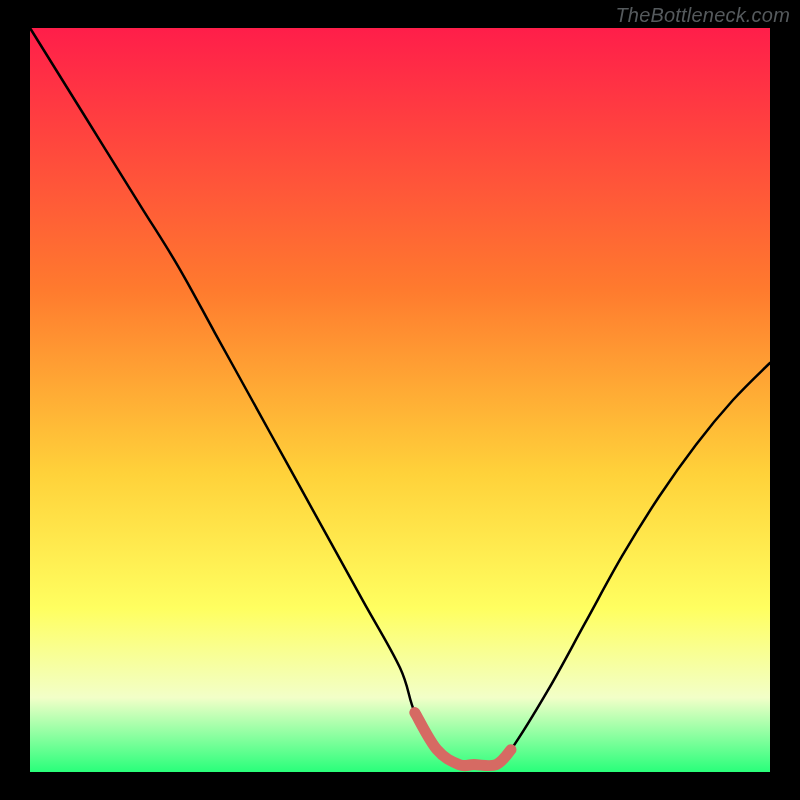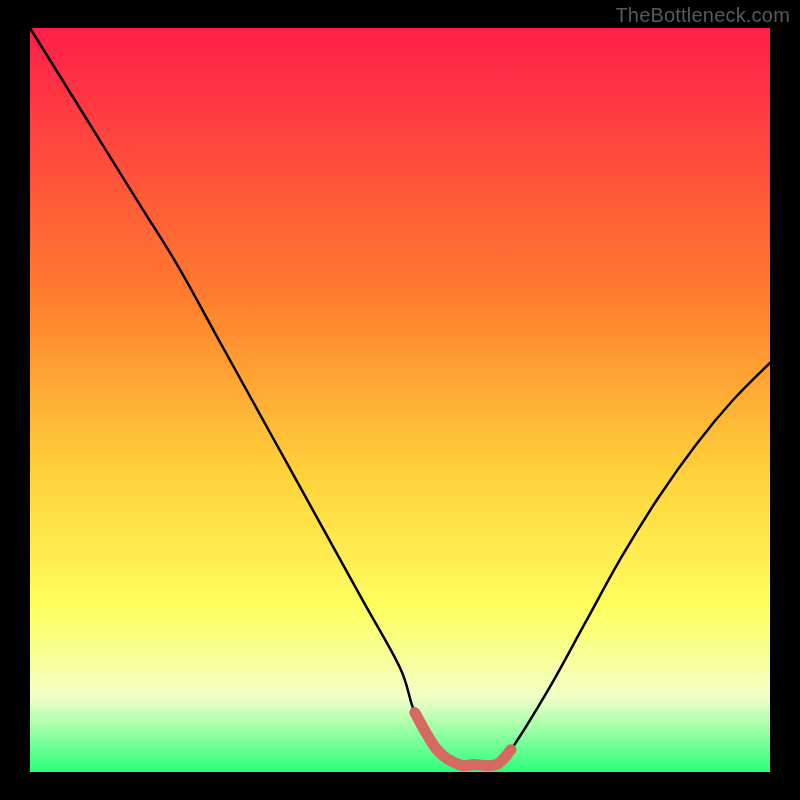--- a/index.html
+++ b/index.html
@@ -9,20 +9,21 @@
     height: 800px;
     background: #000;
     overflow: hidden;
     font-family: Arial, Helvetica, sans-serif;
   }
   .stage {
     position: relative;
     width: 800px;
     height: 800px;
     background: #000;
+    font-style: italic;
   }
   .watermark {
     position: absolute;
     top: 4px;
     right: 10px;
     font-size: 20px;
     font-weight: 500;
     color: #555a5d;
     letter-spacing: 0.2px;
     z-index: 10;

